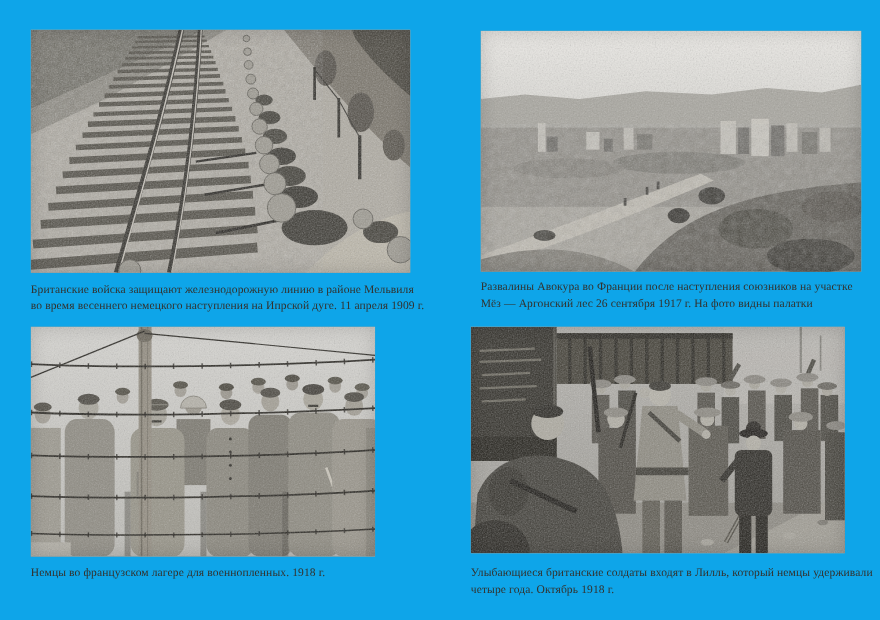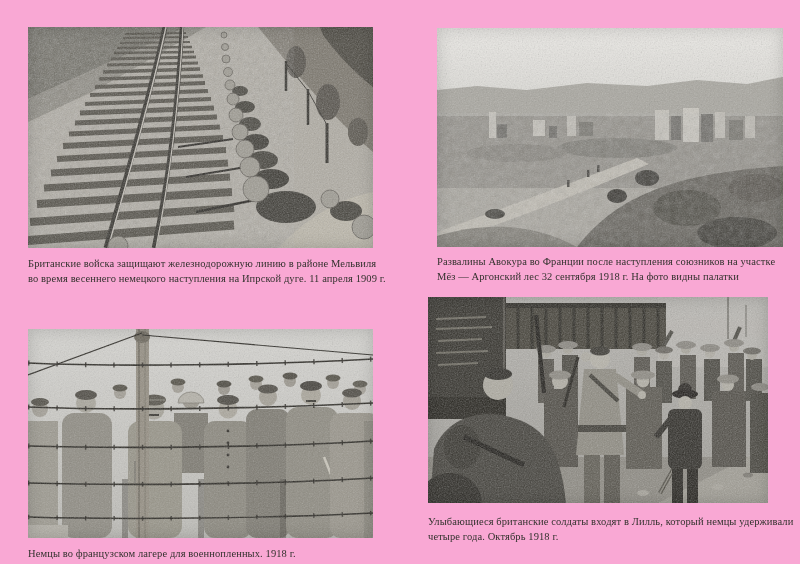--- a/index.html
+++ b/index.html
@@ -1,30 +1,30 @@
 <!DOCTYPE html>
 <html><head>
 <meta charset="utf-8">
 <style>
   html,body{margin:0;padding:0;background:#ffffff;}
-  .page{position:relative;width:800px;height:564px;background:#f9a8d4;overflow:hidden;
+  .page{position:relative;width:800px;height:564px;background:#0ea5e9;overflow:hidden;
         font-family:"Liberation Serif","DejaVu Serif",serif;}
   figure.fig{position:absolute;margin:0;padding:0;}
   .photo{position:relative;overflow:hidden;background:#a8a59d;}
   .photo svg{display:block;width:100%;height:100%;}
   .photo::after{content:"";position:absolute;inset:0;box-shadow:inset 0 0 16px rgba(0,0,0,.16);pointer-events:none;}
   figcaption.caption{color:#33322e;font-size:10.5px;line-height:15px;letter-spacing:.1px;}
   .caption .line{white-space:nowrap;}
   #fig-railway{left:28px;top:27px;width:345px;}
   #fig-railway .photo{height:221px;}
   #fig-railway .caption{margin-top:8px;}
   #fig-avocourt{left:427px;top:28px;width:346px;padding-left:10px;}
   #fig-avocourt .photo{height:219px;}
   #fig-avocourt .caption{margin-top:7px;}
-  #fig-pow{left:28px;top:297px;width:345px;margin-top:32px;}
+  #fig-pow{left:28px;top:297px;width:313px;}
   #fig-pow .photo{height:209px;}
   #fig-pow .caption{margin-top:8px;}
   #fig-lille{left:428px;top:297px;width:340px;}
   #fig-lille .photo{height:206px;}
   #fig-lille .caption{margin-top:11px;}
 </style>
 </head>
 <body>
 
 <div class="page">
@@ -170,21 +170,21 @@
         <ellipse cx="320" cy="160" rx="28" ry="14" fill="#534f48"></ellipse>
         <ellipse cx="300" cy="205" rx="40" ry="16" fill="#3b3933"></ellipse>
         <ellipse cx="210" cy="150" rx="12" ry="8" fill="#35332e"></ellipse>
         <ellipse cx="180" cy="168" rx="10" ry="7" fill="#302e29"></ellipse>
         <rect x="0" y="88" width="346" height="131" filter="url(#n2c)" opacity="0.28"></rect>
         <rect x="0" y="0" width="346" height="219" filter="url(#n2)" opacity="0.36"></rect>
       </svg>
     </div>
     <figcaption class="caption">
       <div class="line">Развалины Авокура во Франции после наступления союзников на участке</div>
-      <div class="line">Мёз — Аргонский лес 32 сентября 1918 г. На фото видны палатки</div>
+      <div class="line">Мёз — Аргонский лес 26 сентября 1917 г. На фото видны палатки</div>
     </figcaption>
   </figure>
 
   <figure class="fig" id="fig-pow">
     <div class="photo">
       <svg viewBox="0 0 345 209" preserveAspectRatio="none" role="img">
         <defs>
           <linearGradient id="g3" x1="0" y1="0" x2="0" y2="1">
             <stop offset="0" stop-color="#d6d5d1"></stop>
               <stop offset="1" stop-color="#bdbcb7"></stop>

